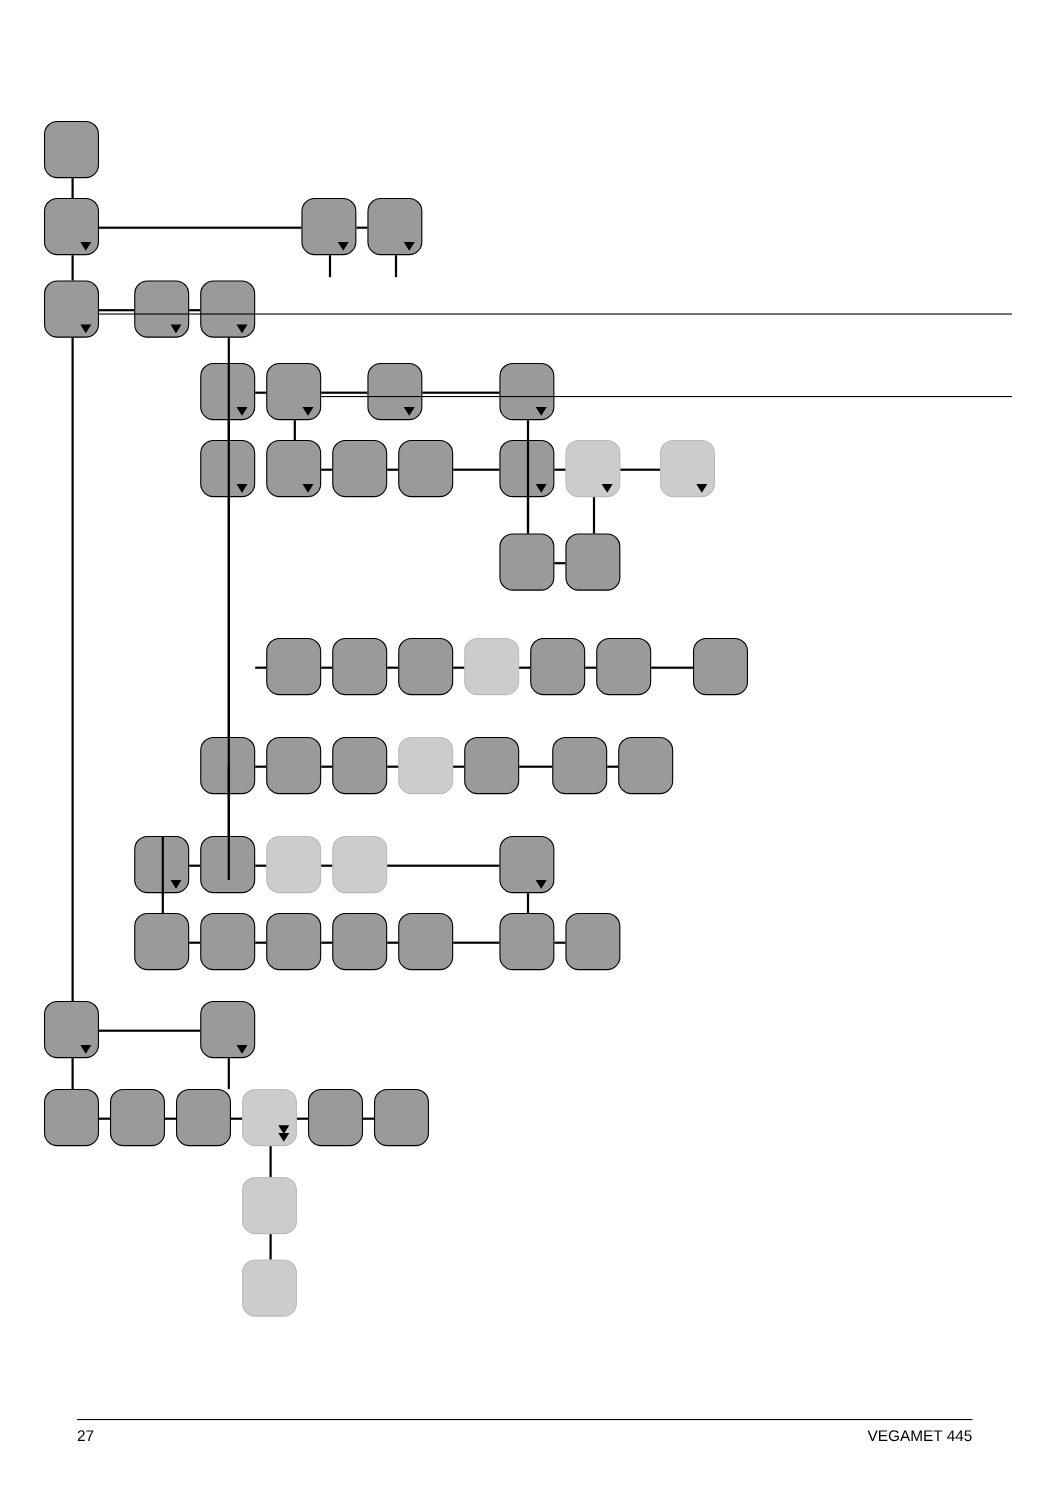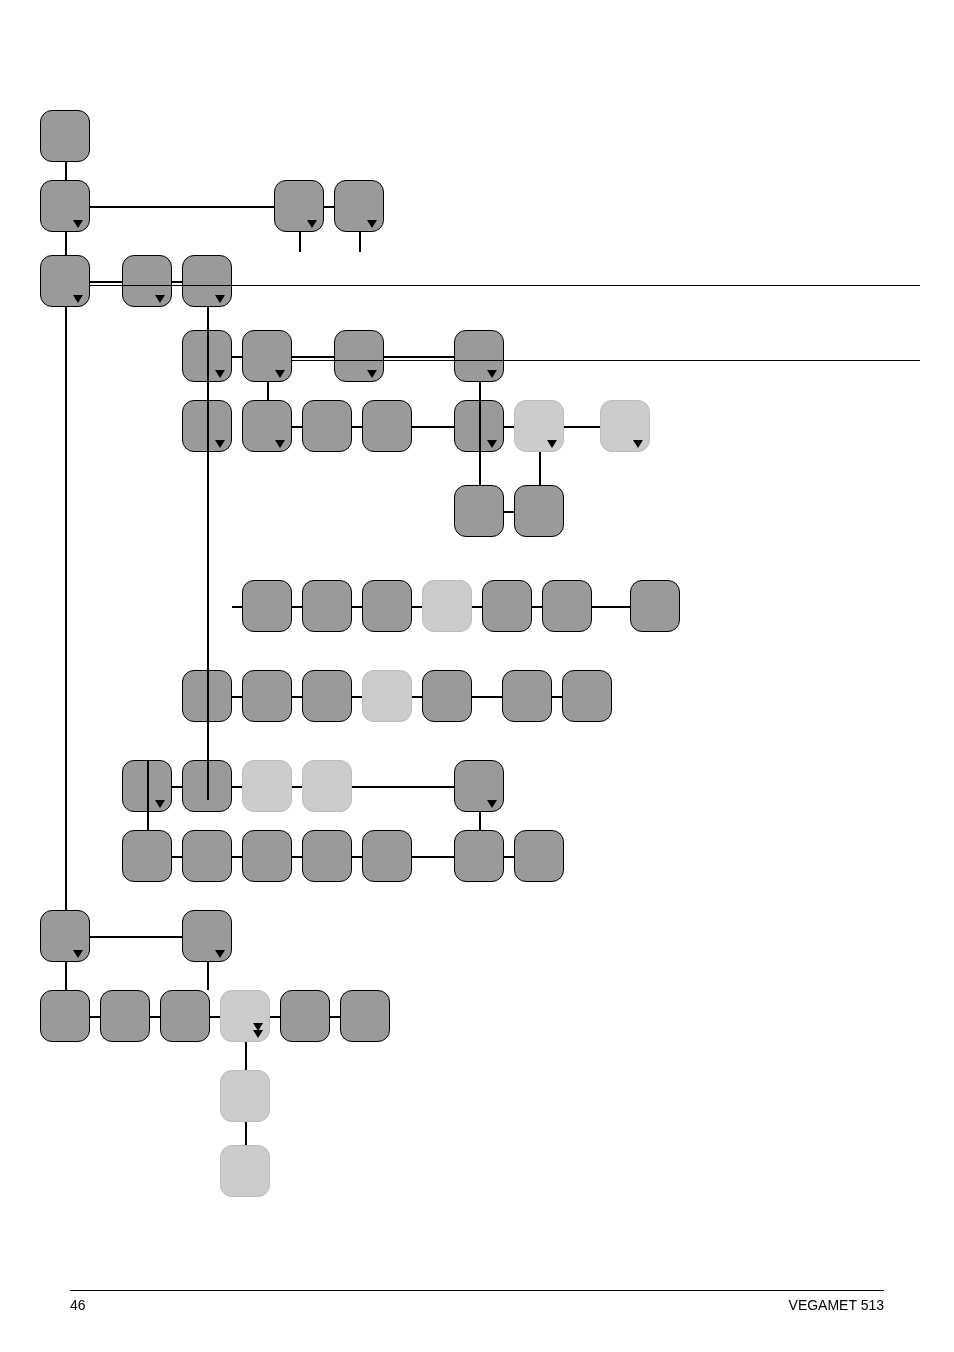--- a/index.html
+++ b/index.html
@@ -158,16 +158,16 @@
       <div class="vline" style="left: 177px; top: 352px; height: 218px;"></div>
       <div class="vline" style="left: 177px; top: 596px; height: 64px;"></div>
       <div class="vline" style="left: 117px; top: 660px; height: 70px;"></div>
       <div class="vline" style="left: 449px; top: 712px; height: 18px;"></div>
       <div class="vline" style="left: 35px; top: 862px; height: 28px;"></div>
       <div class="vline" style="left: 177px; top: 862px; height: 28px;"></div>
       <div class="vline" style="left: 215px; top: 942px; height: 28px;"></div>
       <div class="vline" style="left: 215px; top: 1022px; height: 23px;"></div>
     </div>
   <div class="footer">
-    <span class="fleft">46</span>
-    <span class="fright">VEGAMET 513</span>
+    <span class="fleft">27</span>
+    <span class="fright">VEGAMET 445</span>
   </div>
 </div>
 
 </body></html>

